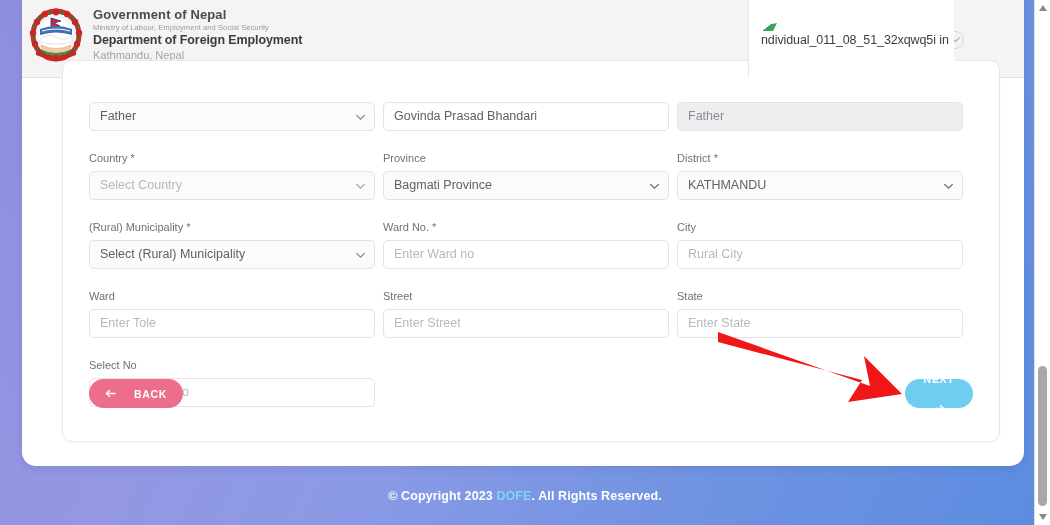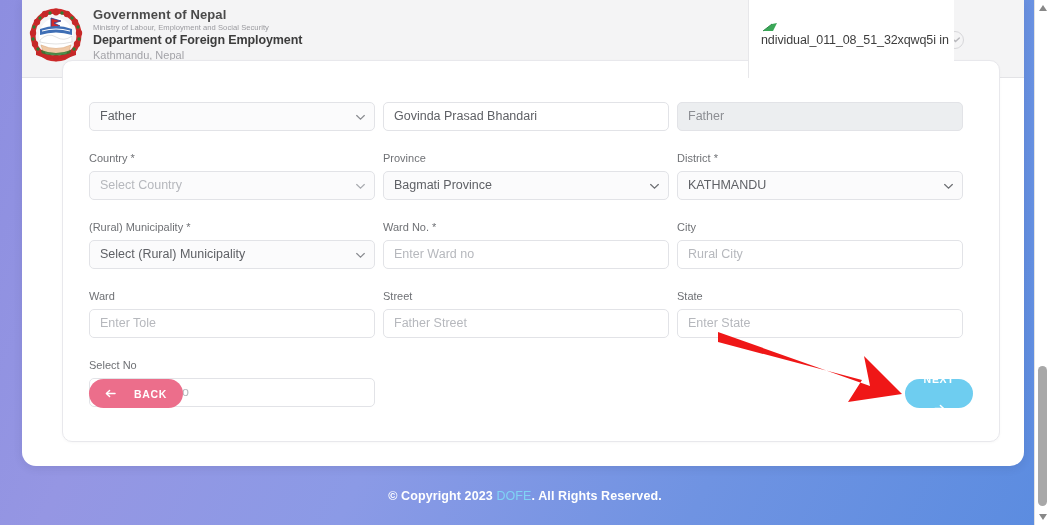--- a/index.html
+++ b/index.html
@@ -289,21 +289,21 @@
     display: flex;
     align-items: center;
     justify-content: center;
   }
   #footer-text {
     font-size: 12.5px;
     color: #ffffff;
     font-weight: bold;
     letter-spacing: .1px;
   }
-  #footer-text .dofe { color: #7fd4f5; font-weight: normal; }
+  #footer-text .dofe { color: #7fd4f5; font-weight: bold; }
 
   
   #annotation-arrow {
     position: absolute;
     left: 716px;
     top: 326px;
     width: 210px;
     height: 86px;
     pointer-events: none;
   }
@@ -506,21 +506,21 @@
 
         <div class="field">
           <span class="field-label">Ward</span>
           <div class="ctl placeholder">
             <span>Enter Tole</span>
           </div>
         </div>
         <div class="field">
           <span class="field-label">Street</span>
           <div class="ctl placeholder">
-            <span>Father Street</span>
+            <span>Enter Street</span>
           </div>
         </div>
         <div class="field">
           <span class="field-label">State</span>
           <div class="ctl placeholder">
             <span>Enter State</span>
           </div>
         </div>
 
         <div class="field">

